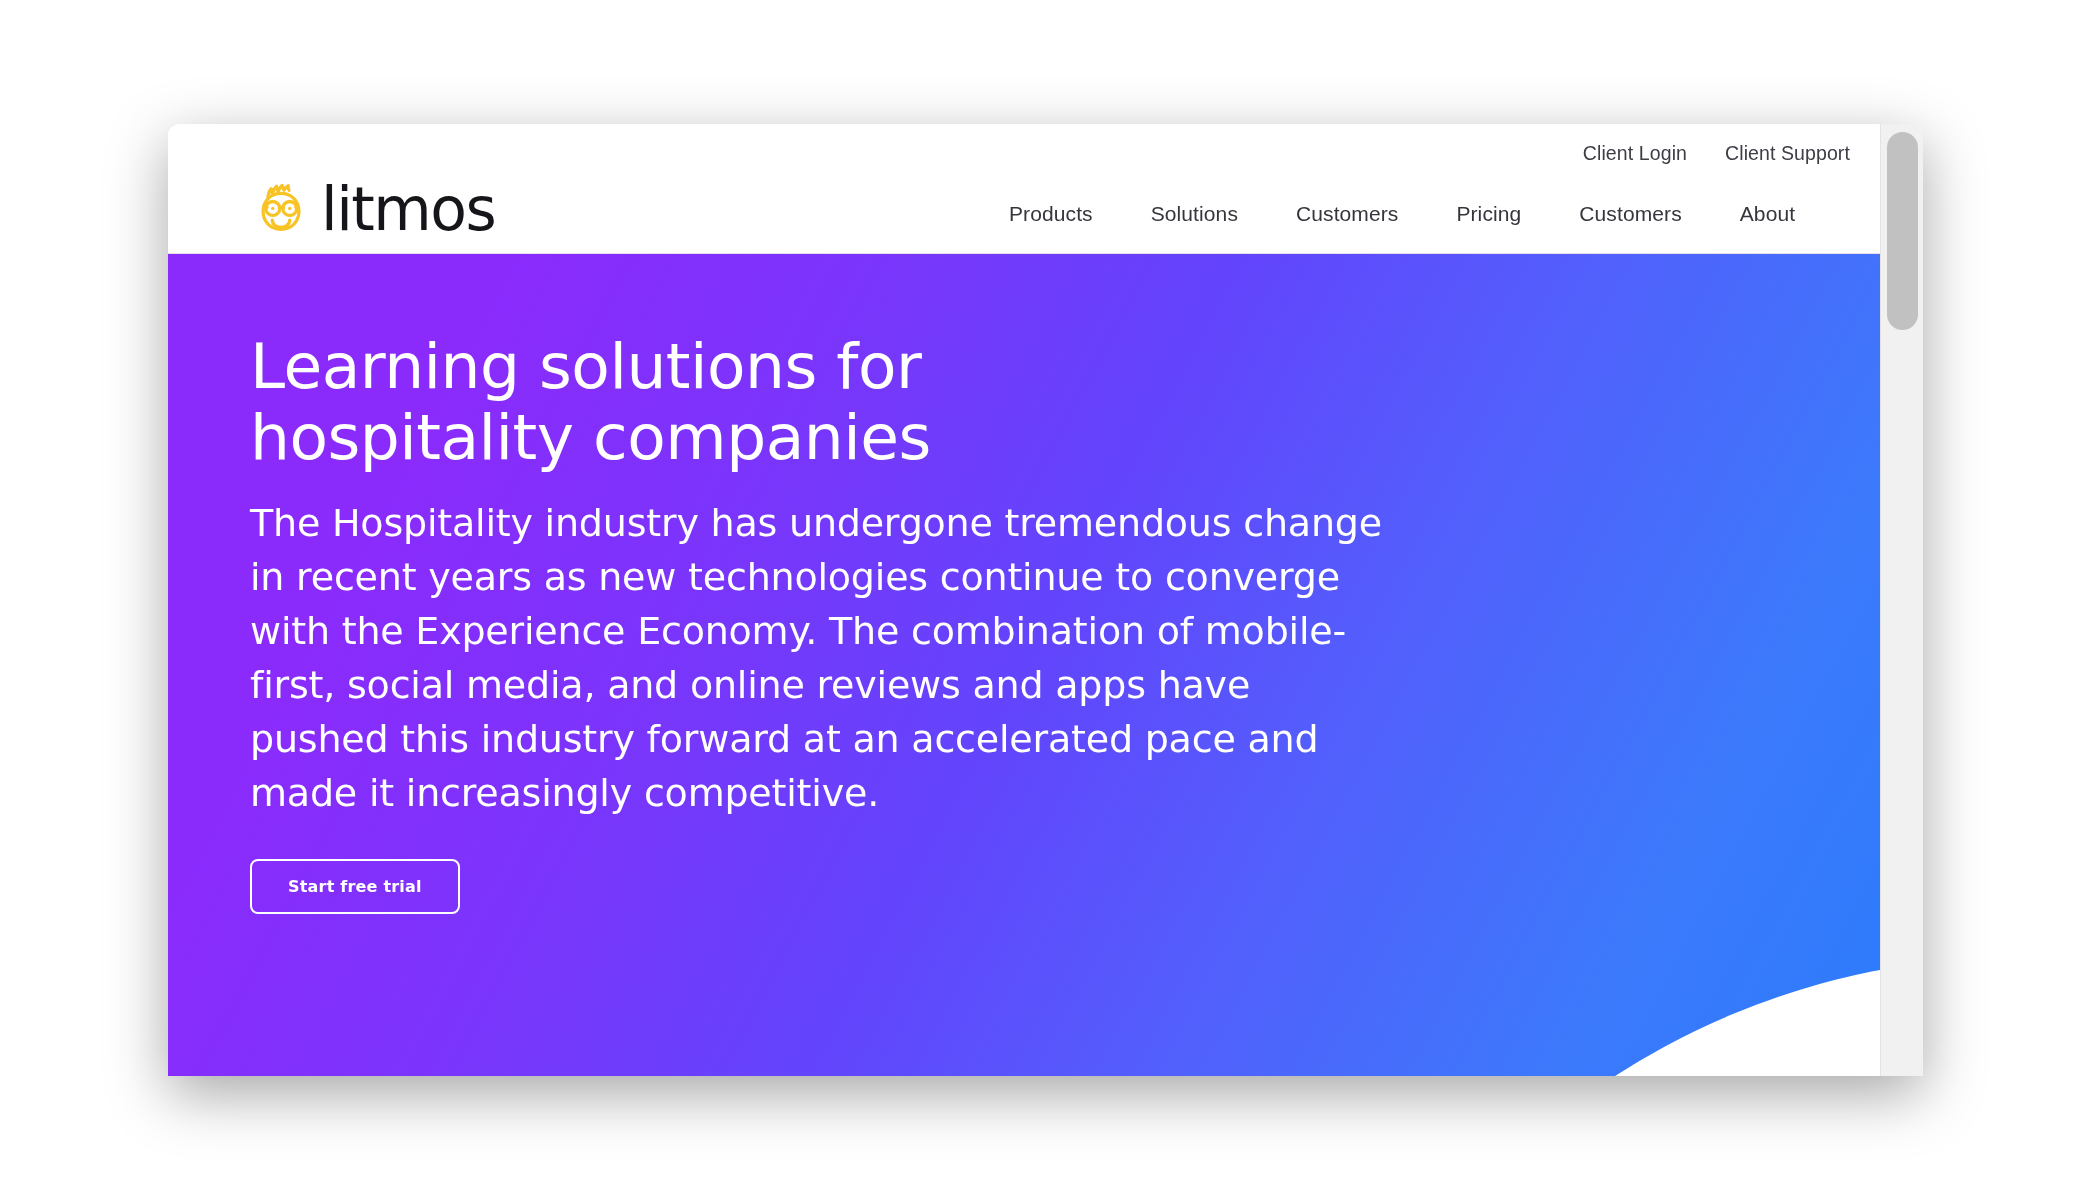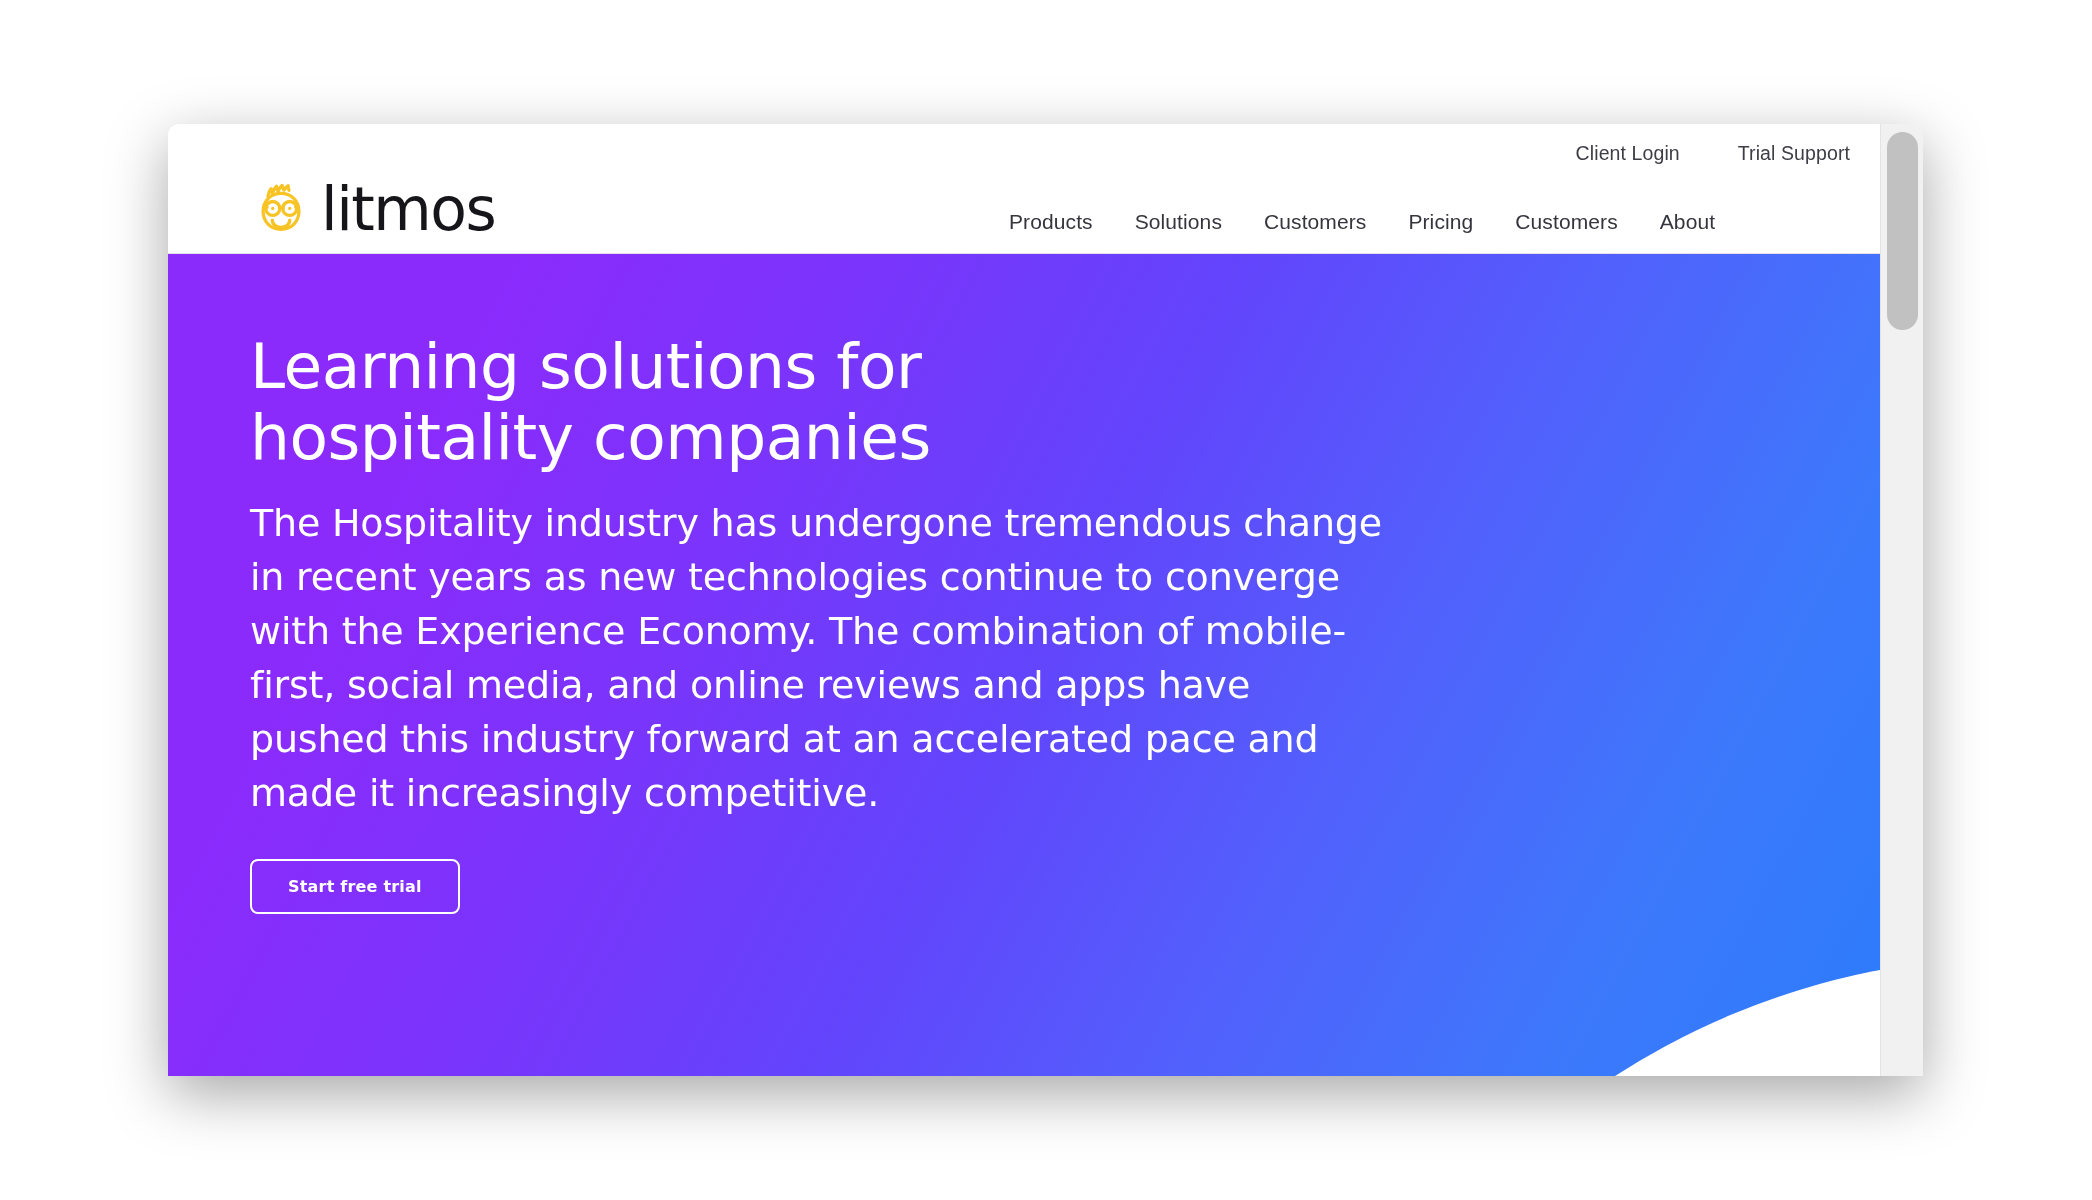--- a/index.html
+++ b/index.html
@@ -47,21 +47,21 @@
     height: 130px;
     background: #ffffff;
     border-bottom: 1px solid #e7dfe9;
   }
 
   .utility-bar {
     position: absolute;
     right: 30px;
     top: 18px;
     display: flex;
-    gap: 58px;
+    gap: 38px;
     align-items: center;
   }
   .utility-link {
     font-size: 19.5px;
     color: #3d3d46;
     letter-spacing: 0.1px;
     cursor: pointer;
     white-space: nowrap;
   }
 
@@ -88,22 +88,21 @@
     top: 2px;
   }
 
   
   .main-nav {
     position: absolute;
     left: 820px;
     top: 78px;
     display: flex;
     align-items: center;
-    gap: 0;
-    margin-top: 8px;
+    gap: 16px;
   }
   .nav-item {
     font-size: 21px;
     color: #35353d;
     padding: 0 21px;
     cursor: pointer;
     white-space: nowrap;
     letter-spacing: 0.1px;
   }
 
@@ -220,21 +219,21 @@
 <body>
 
 <div class="browser-window">
 
   <div class="viewport">
 
     <div class="site-header">
 
       <div class="utility-bar">
         <span class="utility-link">Client Login</span>
-        <span class="utility-link">Trial Support</span>
+        <span class="utility-link">Client Support</span>
       </div>
 
       <div class="logo-block">
         <span>
           <svg class="logo-mark" viewBox="0 0 64 64" fill="none" stroke="#f7c325" stroke-width="3.4" stroke-linecap="round" stroke-linejoin="round">
             <path d="M13.5 36.5c0-10.5 7.5-18.5 18.5-18.5s18.5 8 18.5 18.5c0 11-8 18.5-18.5 18.5S13.5 47.5 13.5 36.5z"></path>
             <path d="M18.5 21c.4-3.4 1.6-6 3.2-7.8.1 2.2.7 3.8 1.6 4.9.6-3.3 2-5.9 4-7.6.2 2.4.8 4.2 1.8 5.4.9-2.8 2.3-4.9 4.1-6.2.3 2.1 1 3.7 2 4.8 1.1-2.2 2.5-3.7 4.2-4.5-.1 1.9.2 3.5.9 4.7"></path>
             <circle cx="23.5" cy="33.5" r="7.2"></circle>
             <circle cx="41" cy="33.5" r="7.2"></circle>
             <path d="M30.7 33.2c.9-.7 2.7-.7 3.6 0"></path>

